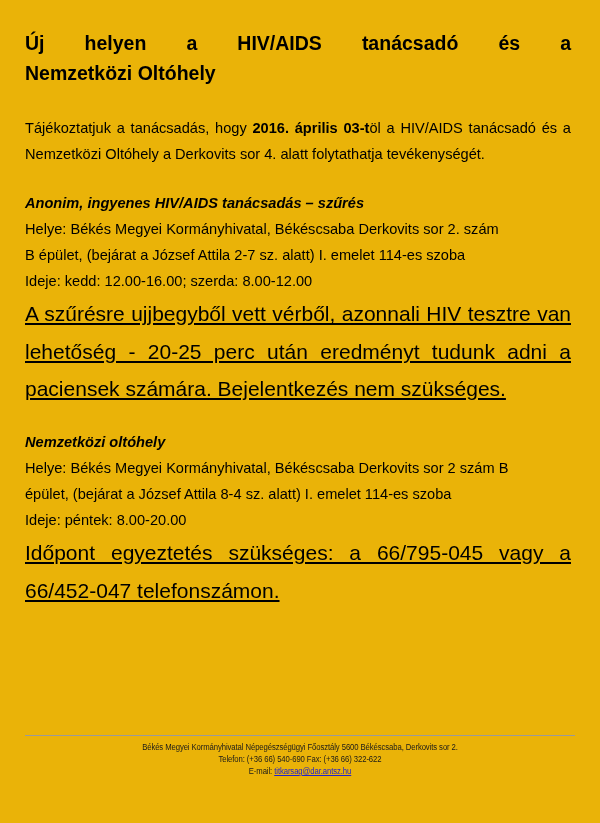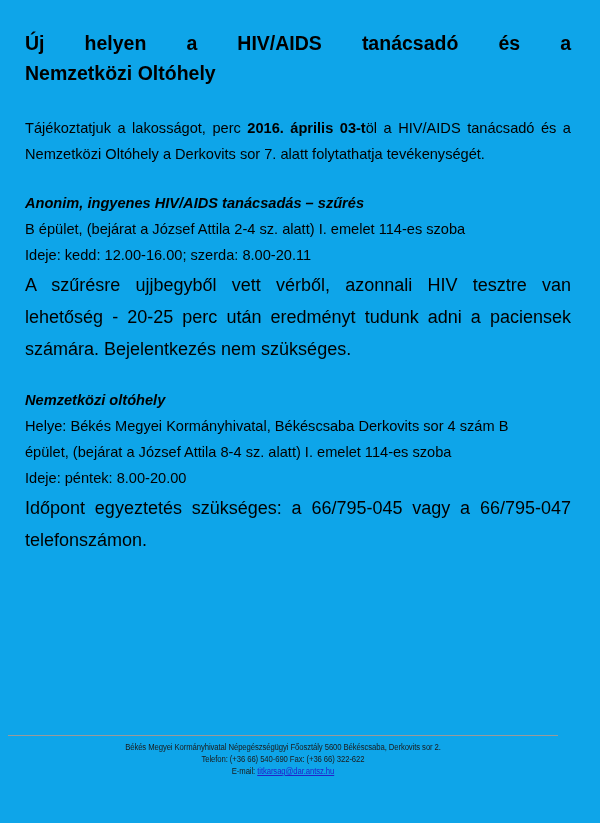--- a/index.html
+++ b/index.html
@@ -13,21 +13,21 @@
     overflow: hidden;
     font-family: "Liberation Sans", sans-serif;
     color: #000000;
   }
   .page {
     position: relative;
     width: 600px;
     height: 823px;
     box-sizing: border-box;
     padding: 0;
-    background: #0ea5e9;
+    background: #eab308;
   }
   .content {
     position: absolute;
     left: 25px;
     top: 28px;
     width: 546px;
   }
   .doc-title {
     font-size: 19.5px;
     font-weight: bold;
@@ -65,28 +65,29 @@
     line-height: 1.78;
     margin: 8px 0 0 0;
   }
   .line {
     font-size: 14.6px;
     line-height: 1.78;
     text-align: left;
     white-space: nowrap;
   }
   .para {
-    font-size: 18px;
+    font-size: 21px;
     line-height: 1.78;
     text-align: justify;
     text-align-last: left;
+    text-decoration: underline;
   }
   .footer {
     position: absolute;
-    left: 8px;
+    left: 25px;
     right: 25px;
     top: 735px;
     width: 550px;
   }
   .footer-rule {
     border: 0;
     border-top: 1px solid #9a9a9a;
     margin: 0 0 5px 0;
     width: 100%;
   }
@@ -113,35 +114,36 @@
 
 <div class="page">
 
   <div class="content">
 
     <h1 class="doc-title">
       <span class="ttl-line">Új helyen a HIV/AIDS tanácsadó és a</span>
       <span class="ttl-line last">Nemzetközi Oltóhely</span>
     </h1>
 
-    <p class="intro"><span>Tájékoztatjuk a lakosságot, perc </span><b>2016. április 03-t</b><span>öl a HIV/AIDS tanácsadó és a Nemzetközi Oltóhely a Derkovits sor 7. alatt folytathatja tevékenységét.</span></p>
+    <p class="intro"><span>Tájékoztatjuk a tanácsadás, hogy </span><b>2016. április 03-t</b><span>öl a HIV/AIDS tanácsadó és a Nemzetközi Oltóhely a Derkovits sor 4. alatt folytathatja tevékenységét.</span></p>
 
     <div class="section">
       <div class="section-heading">Anonim, ingyenes HIV/AIDS tanácsadás – szűrés</div>
-      <div class="line">B épület, (bejárat a József Attila 2-4 sz. alatt) I. emelet 114-es szoba</div>
-      <div class="line">Ideje: kedd: 12.00-16.00; szerda: 8.00-20.11</div>
+      <div class="line">Helye: Békés Megyei Kormányhivatal, Békéscsaba Derkovits sor 2. szám</div>
+      <div class="line">B épület, (bejárat a József Attila 2-7 sz. alatt) I. emelet 114-es szoba</div>
+      <div class="line">Ideje: kedd: 12.00-16.00; szerda: 8.00-12.00</div>
       <div class="para">A szűrésre ujjbegyből vett vérből, azonnali HIV tesztre van lehetőség - 20-25 perc után eredményt tudunk adni a paciensek számára. Bejelentkezés nem szükséges.</div>
     </div>
 
     <div class="section">
       <div class="section-heading">Nemzetközi oltóhely</div>
-      <div class="line">Helye: Békés Megyei Kormányhivatal, Békéscsaba Derkovits sor 4 szám B</div>
+      <div class="line">Helye: Békés Megyei Kormányhivatal, Békéscsaba Derkovits sor 2 szám B</div>
       <div class="line">épület, (bejárat a József Attila 8-4 sz. alatt) I. emelet 114-es szoba</div>
       <div class="line">Ideje: péntek: 8.00-20.00</div>
-      <div class="para">Időpont egyeztetés szükséges: a 66/795-045 vagy a 66/795-047 telefonszámon.</div>
+      <div class="para">Időpont egyeztetés szükséges: a 66/795-045 vagy a 66/452-047 telefonszámon.</div>
     </div>
 
   </div>
 
   <div class="footer">
     <hr class="footer-rule">
     <div class="footer-line">Békés Megyei Kormányhivatal Népegészségügyi Főosztály 5600 Békéscsaba, Derkovits sor 2.</div>
     <div class="footer-line">Telefon: (+36 66) 540-690 Fax: (+36 66) 322-622</div>
     <div class="footer-line"><span class="footer-email-label">E-mail: </span><a class="email-link" href="#">titkarsag@dar.antsz.hu</a></div>
   </div>

